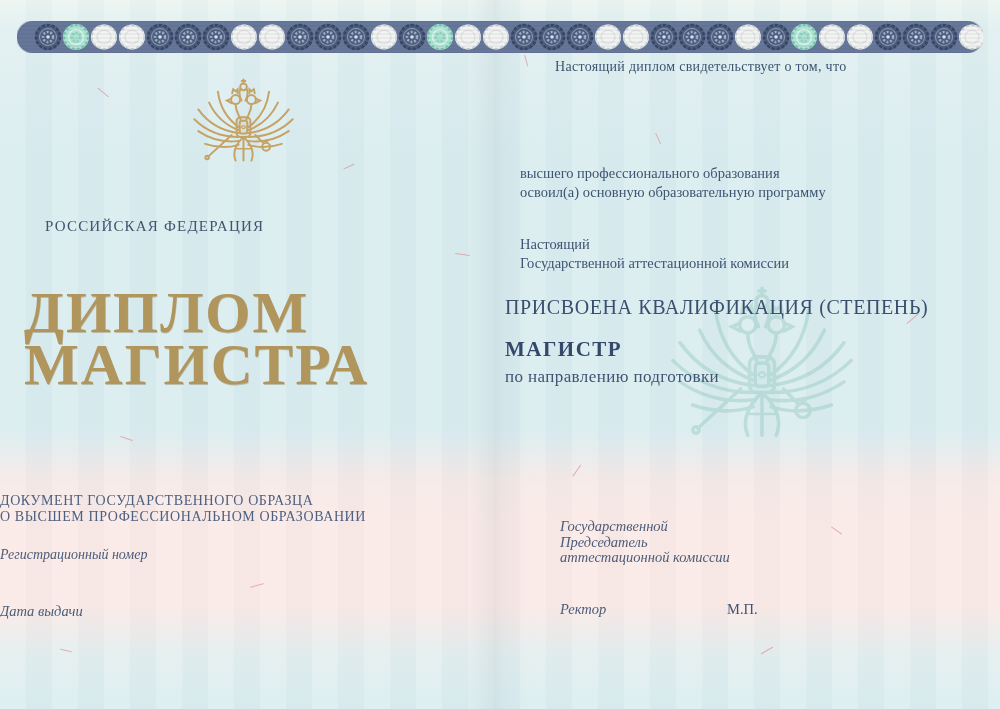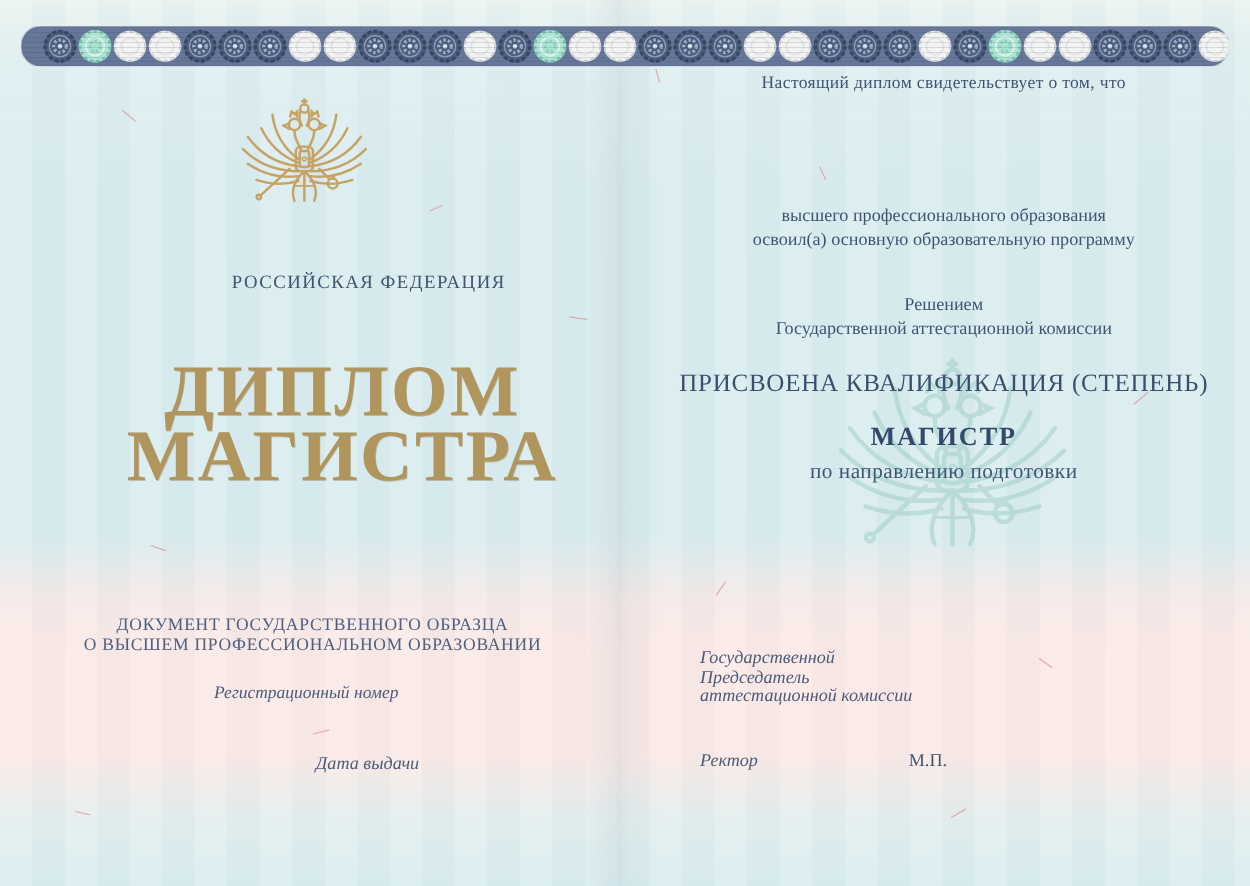--- a/index.html
+++ b/index.html
@@ -15,37 +15,37 @@
       repeating-linear-gradient(90deg, rgba(255,255,255,0.10) 0 26px, rgba(160,190,200,0.05) 26px 52px),
       
       linear-gradient(180deg,
         #ecf5f1 0px, #e0eff0 28px,
         #d9ecef 150px, #d9ecef 430px,
         #f6e9e7 480px, #fbe9e6 520px,
         #fbe9e6 605px, #e3eeee 655px,
         #d9edf0 709px);
   }
   .abs{position:absolute;}
-  .center{text-align:center;}
+  .center{text-align:left;}
 
   .header-note{left:555px;top:59px;width:400px;font-size:14px;letter-spacing:0.3px;color:#3e5472;}
 
   .emblem{left:181px;top:76px;width:125px;height:118px;color:#c6a364;}
   .country{left:0px;top:218px;width:500px;font-size:15px;letter-spacing:1.2px;color:#41536e;margin-left:45px;}
   .diploma-title{left:0px;top:287px;width:500px;color:#b0955c;font-size:58px;font-weight:bold;letter-spacing:2px;line-height:52px;text-shadow:0.5px 0.5px 0 rgba(125,100,50,0.35);margin-left:24px;}
 
   .statement{left:520px;top:164px;width:470px;font-size:14.5px;line-height:19px;color:#3e5472;}
   .decision{left:520px;top:235px;width:470px;font-size:14.5px;line-height:19px;color:#3e5472;}
   .qual-heading{left:505px;top:296px;width:500px;font-size:20px;letter-spacing:0.6px;color:#3a4f6e;}
   .qual-value{left:505px;top:337px;width:500px;font-size:21px;font-weight:bold;letter-spacing:1.5px;color:#33486a;}
   .direction{left:505px;top:367px;width:500px;font-size:17px;letter-spacing:0.4px;color:#3e5472;}
 
   .doc-note{left:0px;top:493px;width:500px;font-size:14px;line-height:15.5px;letter-spacing:0.6px;color:#4d6080;}
   .reg-label{left:0px;top:547px;width:490px;font-style:italic;font-size:14px;color:#4b5c79;}
-  .date-label{left:0px;top:603px;width:500px;font-style:italic;font-size:14.5px;color:#4b5c79;padding-left:44px;}
+  .date-label{left:0px;top:603px;width:500px;font-style:italic;font-size:14.5px;color:#4b5c79;}
 
   .chairman{left:560px;top:519px;width:300px;font-style:italic;font-size:14.5px;line-height:15.5px;color:#4b5c79;}
   .rector{left:560px;top:601px;width:150px;font-style:italic;font-size:14.5px;color:#4b5c79;}
   .seal{left:727px;top:601px;width:80px;font-size:14.5px;color:#3e5472;}
 
   .watermark{left:636px;top:282px;width:252px;height:214px;color:#8fc6bc;opacity:0.42;}
 
   .band{left:17px;top:21px;width:966px;height:32px;}
 
   
@@ -217,21 +217,21 @@
   <div class="abs center date-label">Дата выдачи</div>
 
   <div class="abs center header-note">Настоящий диплом свидетельствует о том, что</div>
 
   <div class="abs center statement">
     <div>высшего профессионального образования</div>
     <div>освоил(а) основную образовательную программу</div>
   </div>
 
   <div class="abs center decision">
-    <div>Решением</div>
+    <div>Настоящий</div>
     <div>Государственной аттестационной комиссии</div>
   </div>
 
   <div class="abs center qual-heading">ПРИСВОЕНА КВАЛИФИКАЦИЯ (СТЕПЕНЬ)</div>
 
   <div class="abs center qual-value">МАГИСТР</div>
 
   <div class="abs center direction">по направлению подготовки</div>
 
   <div class="abs chairman">

